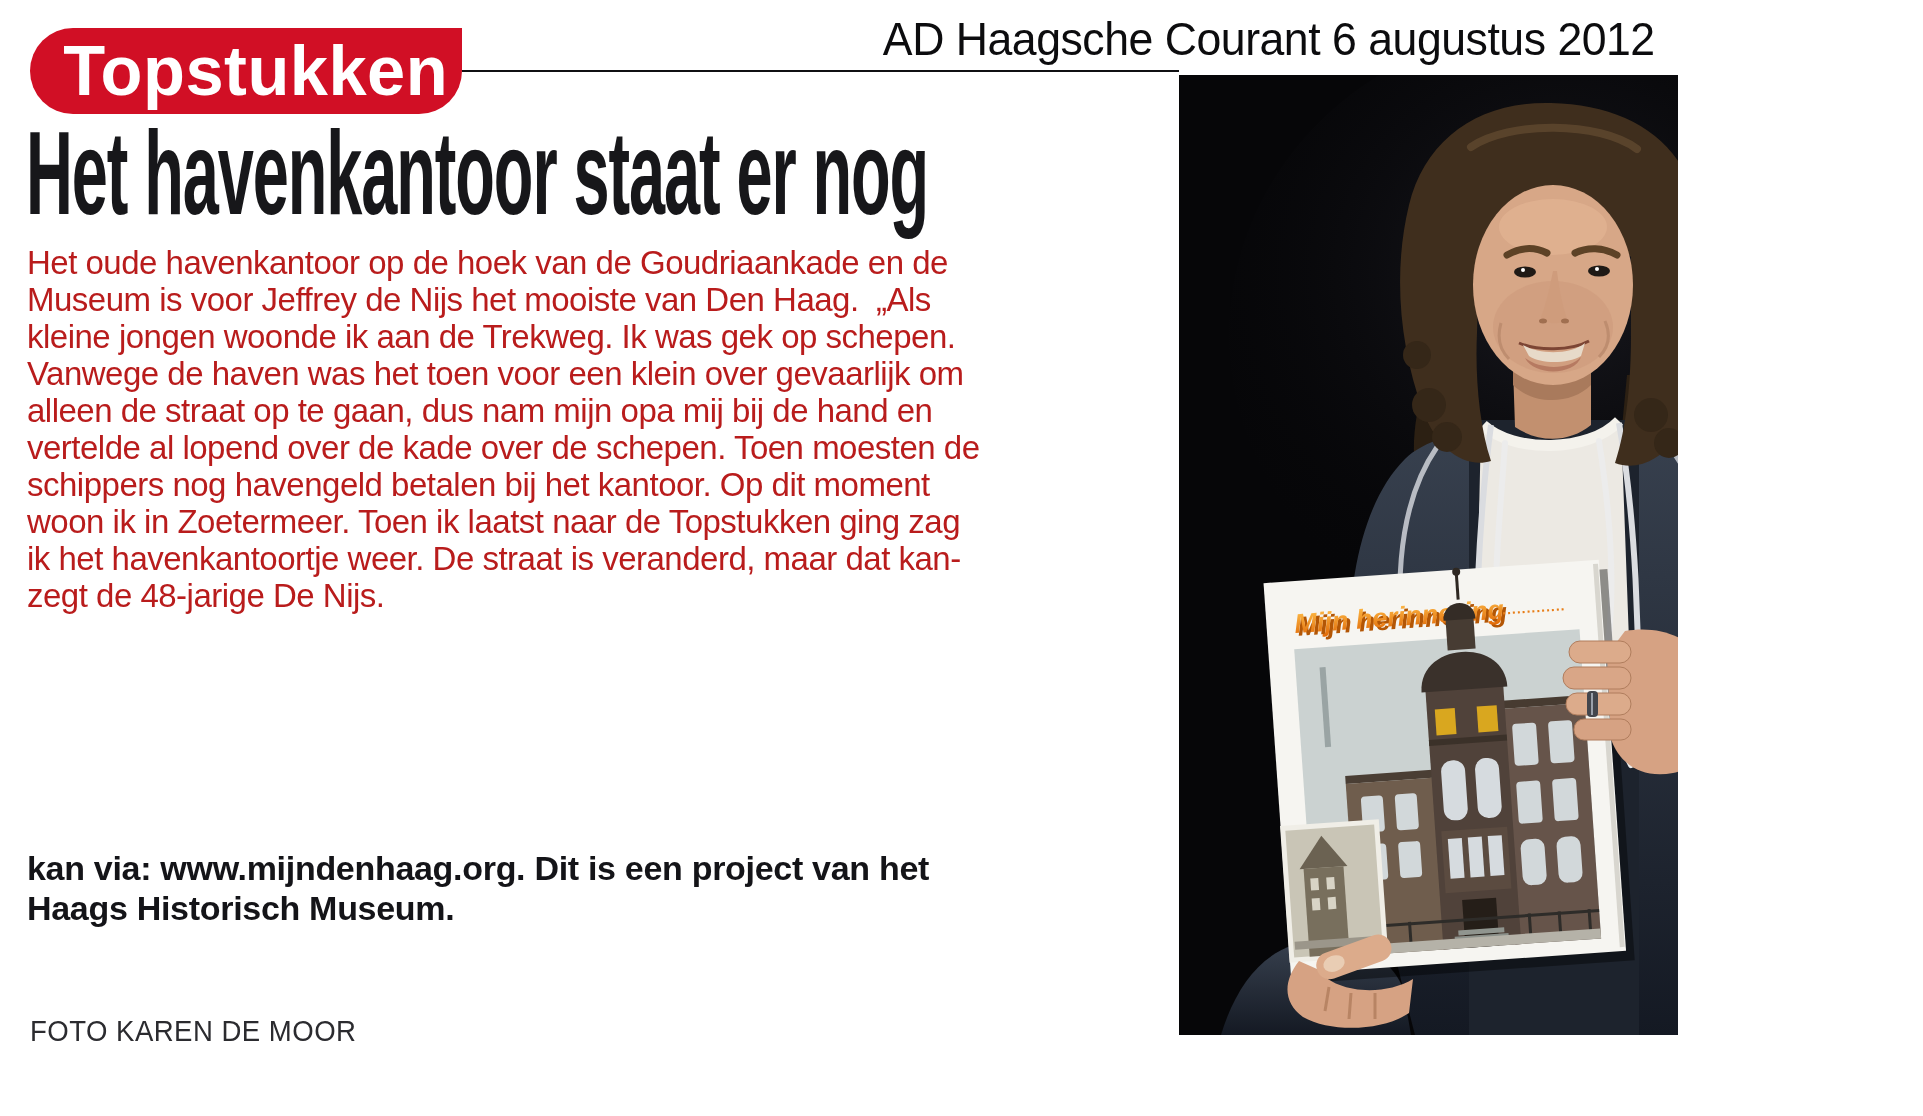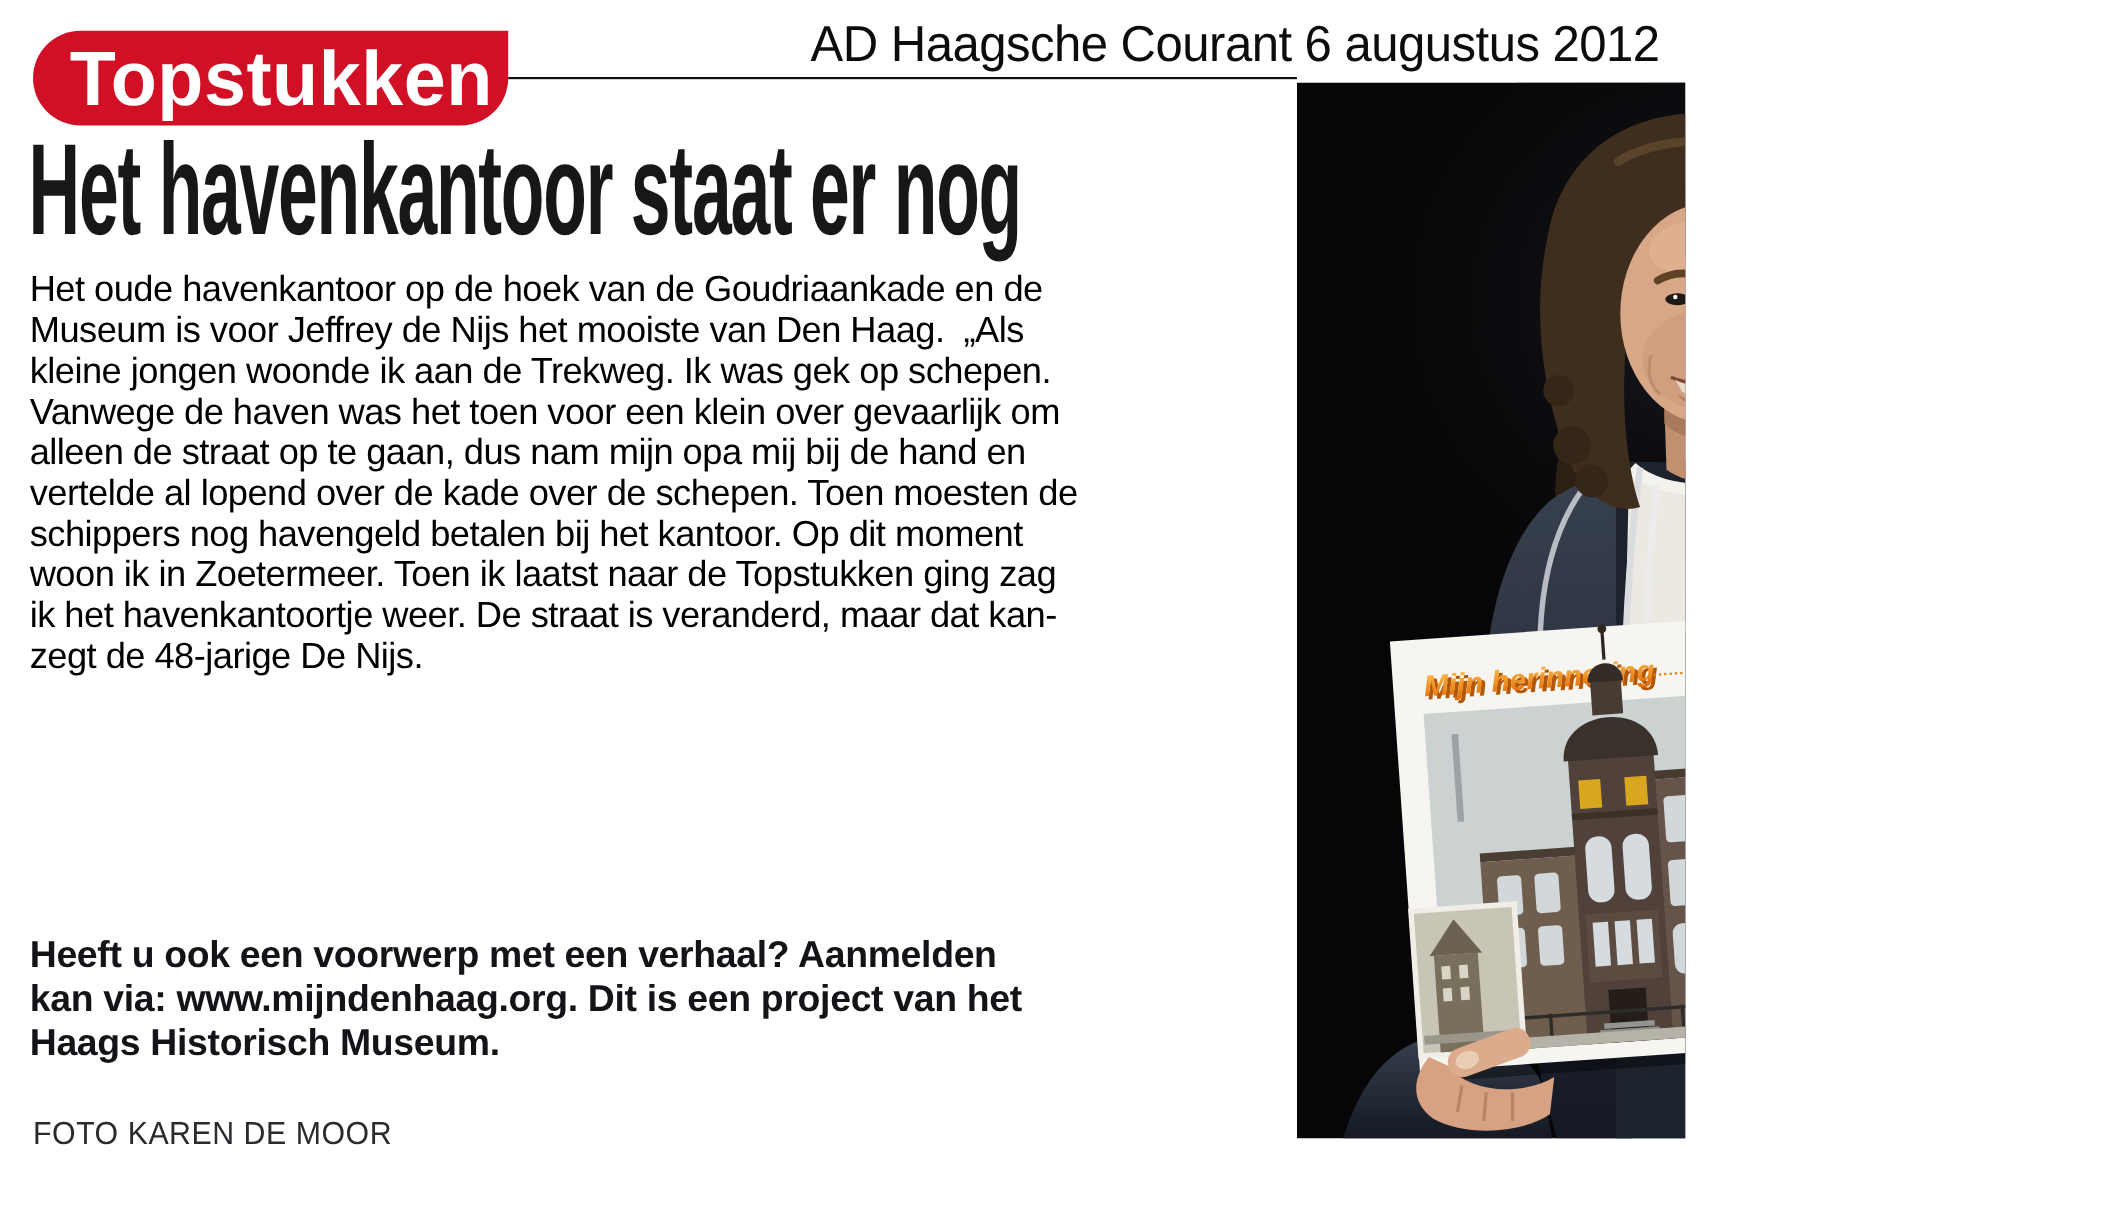--- a/index.html
+++ b/index.html
@@ -1,17 +1,17 @@
 <!DOCTYPE html>
 <html><head>
 <meta charset="utf-8">
 <style>
   html,body{margin:0;padding:0;background:#ffffff;}
   .page{
-    position:relative;width:1532px;height:1116px;background:#ffffff;overflow:hidden;
+    position:relative;width:1678px;height:1116px;background:#ffffff;overflow:hidden;
     font-family:"Liberation Sans",sans-serif;color:#19191d;
   }
   .badge{
     position:absolute;left:30px;top:28px;width:432px;height:86px;
     background:#d10f25;border-radius:44px 0 44px 44px;
     display:flex;align-items:center;
   }
   .badge-label{
     color:#ffffff;font-weight:bold;font-size:70px;line-height:86px;
     padding-left:34px;letter-spacing:0.5px;white-space:nowrap;
@@ -23,21 +23,21 @@
     transform:scaleX(0.97);transform-origin:100% 50%;letter-spacing:-0.5px;
   }
   .headline{
     position:absolute;left:26px;top:114px;margin:0;white-space:nowrap;
   }
   .headline-text{
     display:inline-block;font-size:118px;font-weight:bold;line-height:1;color:#17171a;
     letter-spacing:-2px;transform:scaleX(0.55);transform-origin:0 0;white-space:pre;
   }
   .body-block{position:absolute;left:27px;top:244px;}
-  .bline{font-size:33px;line-height:37px;letter-spacing:-0.5px;white-space:pre;color:#000000;}
+  .bline{font-size:33px;line-height:37px;letter-spacing:-0.5px;white-space:pre;color:#b91c1c;}
   .cta-block{position:absolute;left:27px;top:848px;}
   .cta-line{font-size:34px;line-height:40px;font-weight:bold;letter-spacing:-0.3px;white-space:pre;color:#141418;}
   .credit{
     position:absolute;left:30px;top:1015px;font-size:29px;color:#2b2b2f;letter-spacing:0.5px;
     transform:scaleX(0.95);transform-origin:0 0;white-space:nowrap;
   }
   .photo{position:absolute;left:1179px;top:75px;width:744px;height:960px;display:block;}
   svg text{font-family:"Liberation Sans",sans-serif;}
 </style>
 </head>
@@ -62,21 +62,20 @@
     <div class="bline">Vanwege de haven was het toen voor een klein over gevaarlijk om</div>
     <div class="bline">alleen de straat op te gaan, dus nam mijn opa mij bij de hand en</div>
     <div class="bline">vertelde al lopend over de kade over de schepen. Toen moesten de</div>
     <div class="bline">schippers nog havengeld betalen bij het kantoor. Op dit moment</div>
     <div class="bline">woon ik in Zoetermeer. Toen ik laatst naar de Topstukken ging zag</div>
     <div class="bline">ik het havenkantoortje weer. De straat is veranderd, maar dat kan-</div>
     <div class="bline">zegt de 48-jarige De Nijs.</div>
   </div>
 
   <div class="cta-block">
-    <div class="cta-line">Heeft u ook een voorwerp met een verhaal? Aanmelden</div>
     <div class="cta-line">kan via: www.mijndenhaag.org. Dit is een project van het</div>
     <div class="cta-line">Haags Historisch Museum.</div>
   </div>
 
   <div class="credit">FOTO KAREN DE MOOR</div>
 
   <svg class="photo" viewBox="0 0 744 960" xmlns="http://www.w3.org/2000/svg">
     <defs>
       <radialGradient id="glowG" cx="50%" cy="40%" r="60%">
         <stop offset="0%" stop-color="#1b1b22" stop-opacity="1"></stop>

